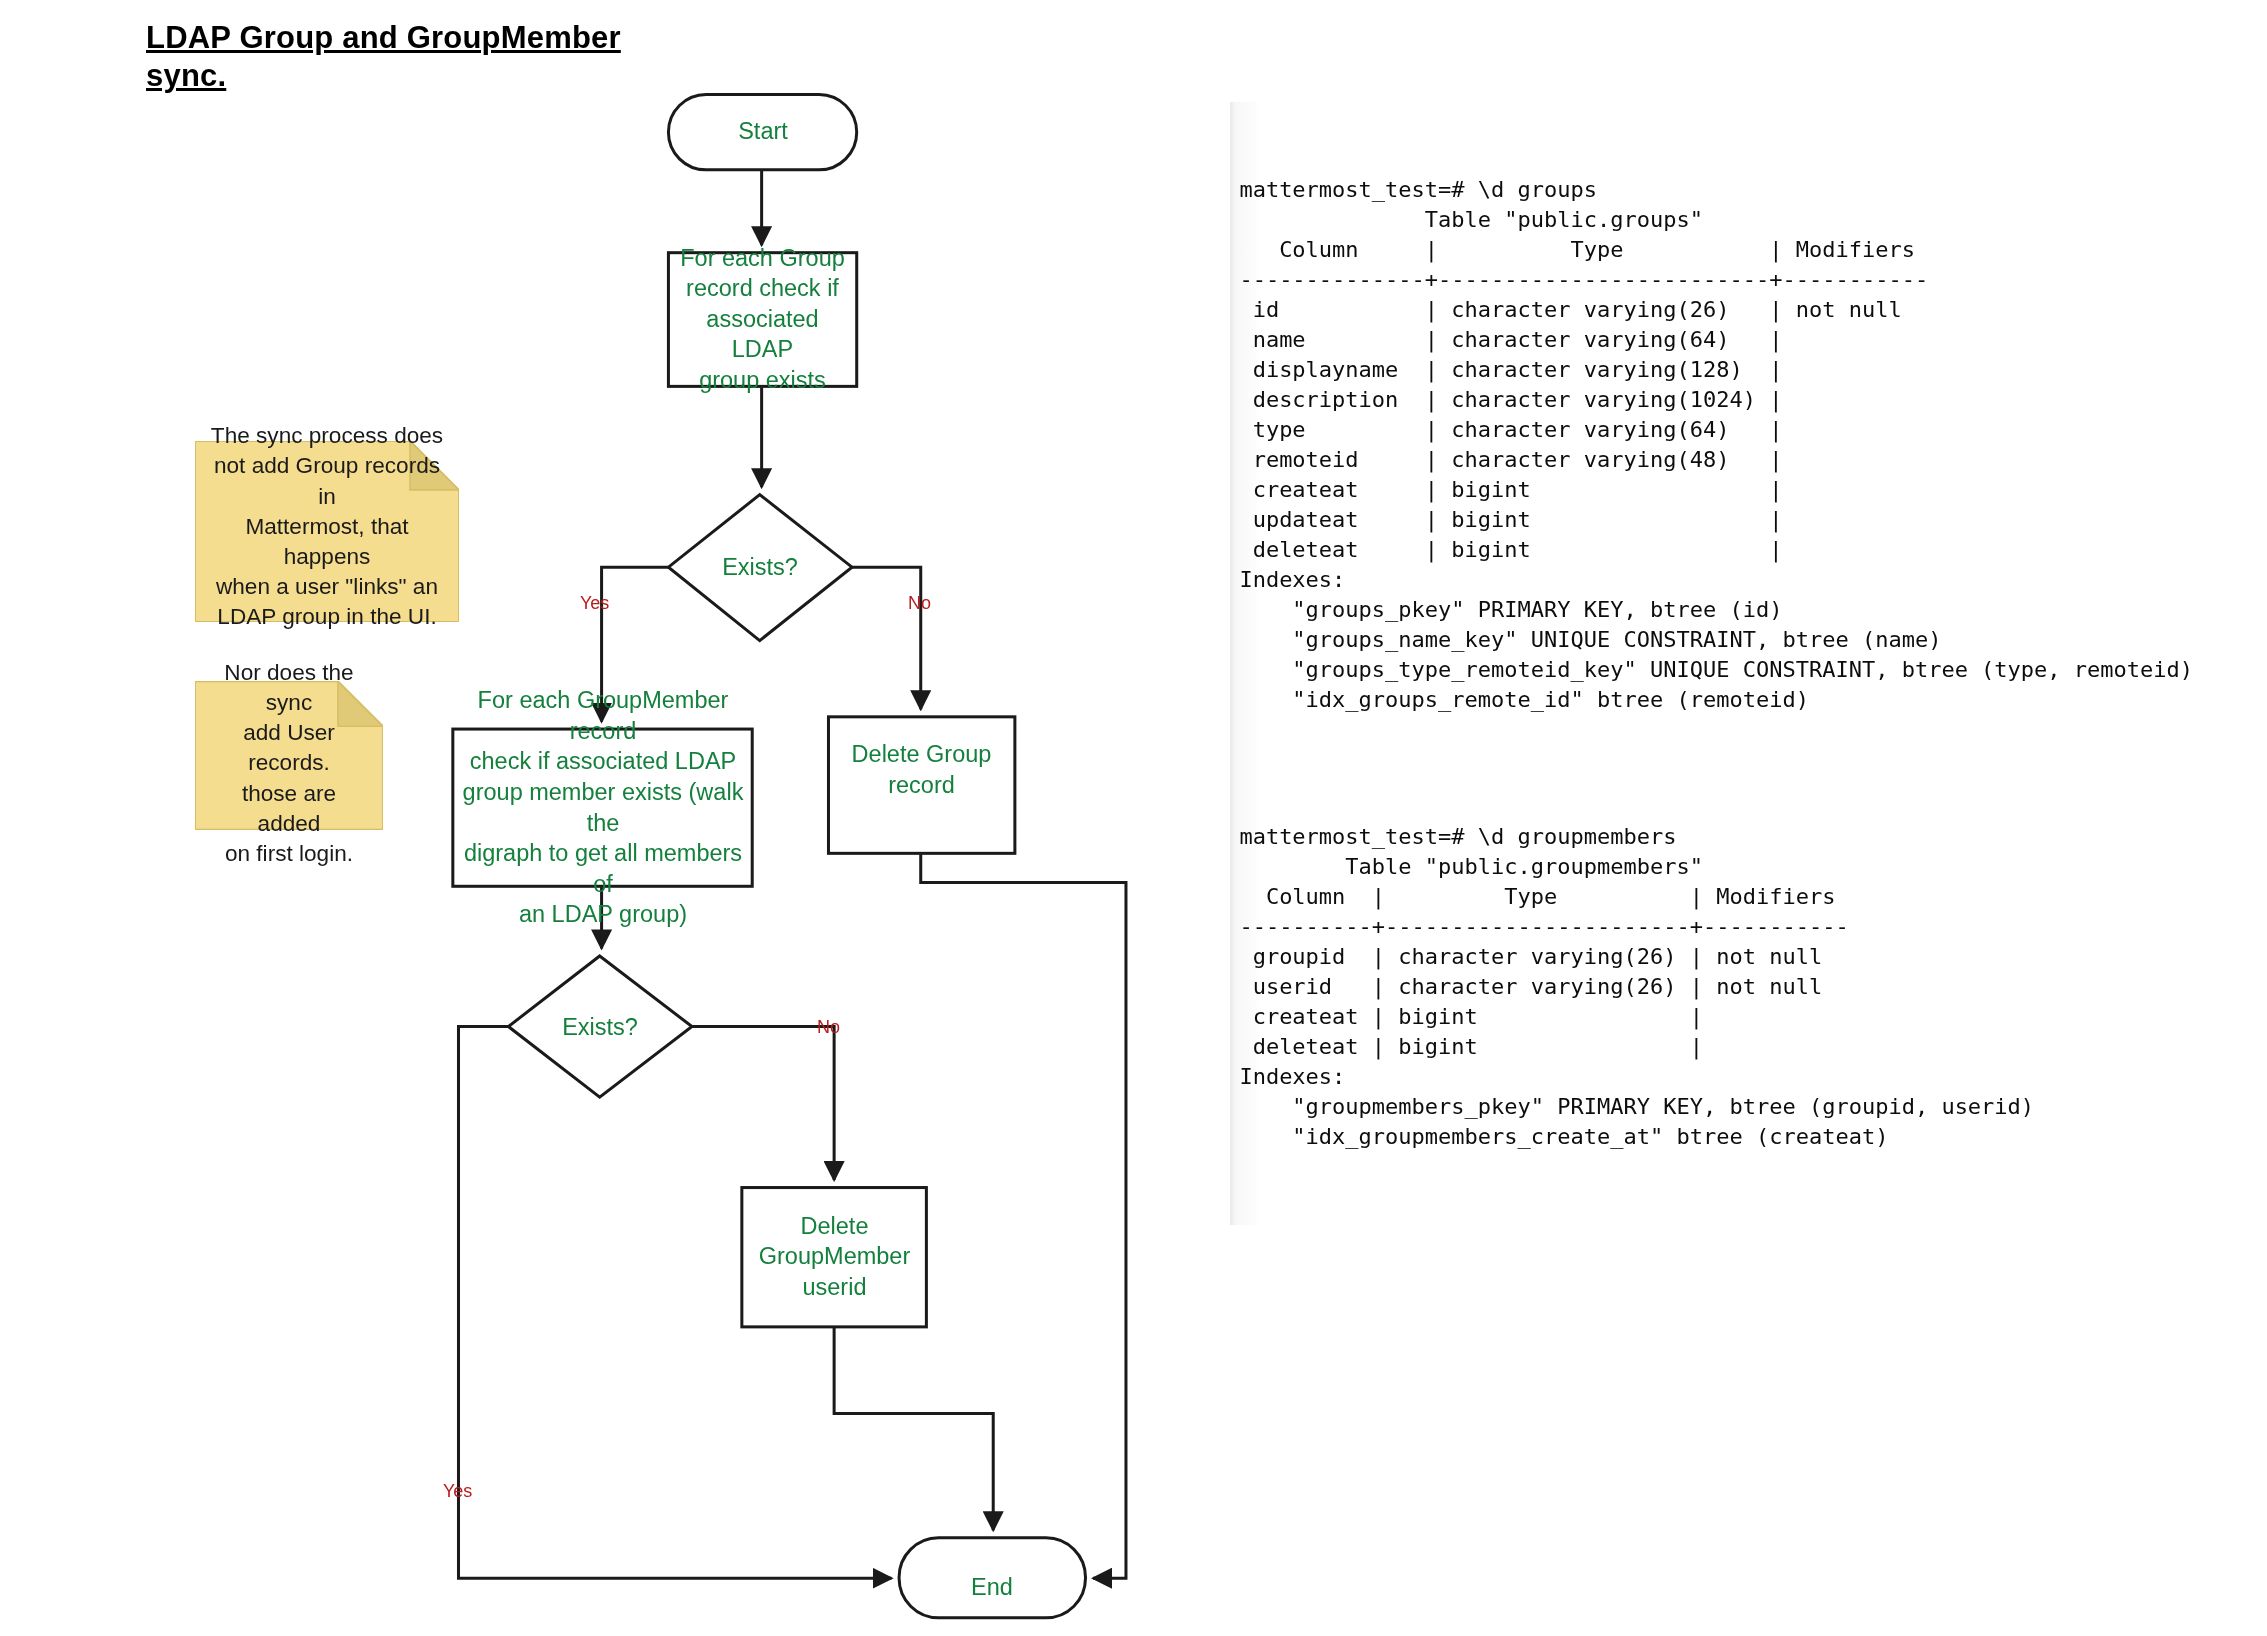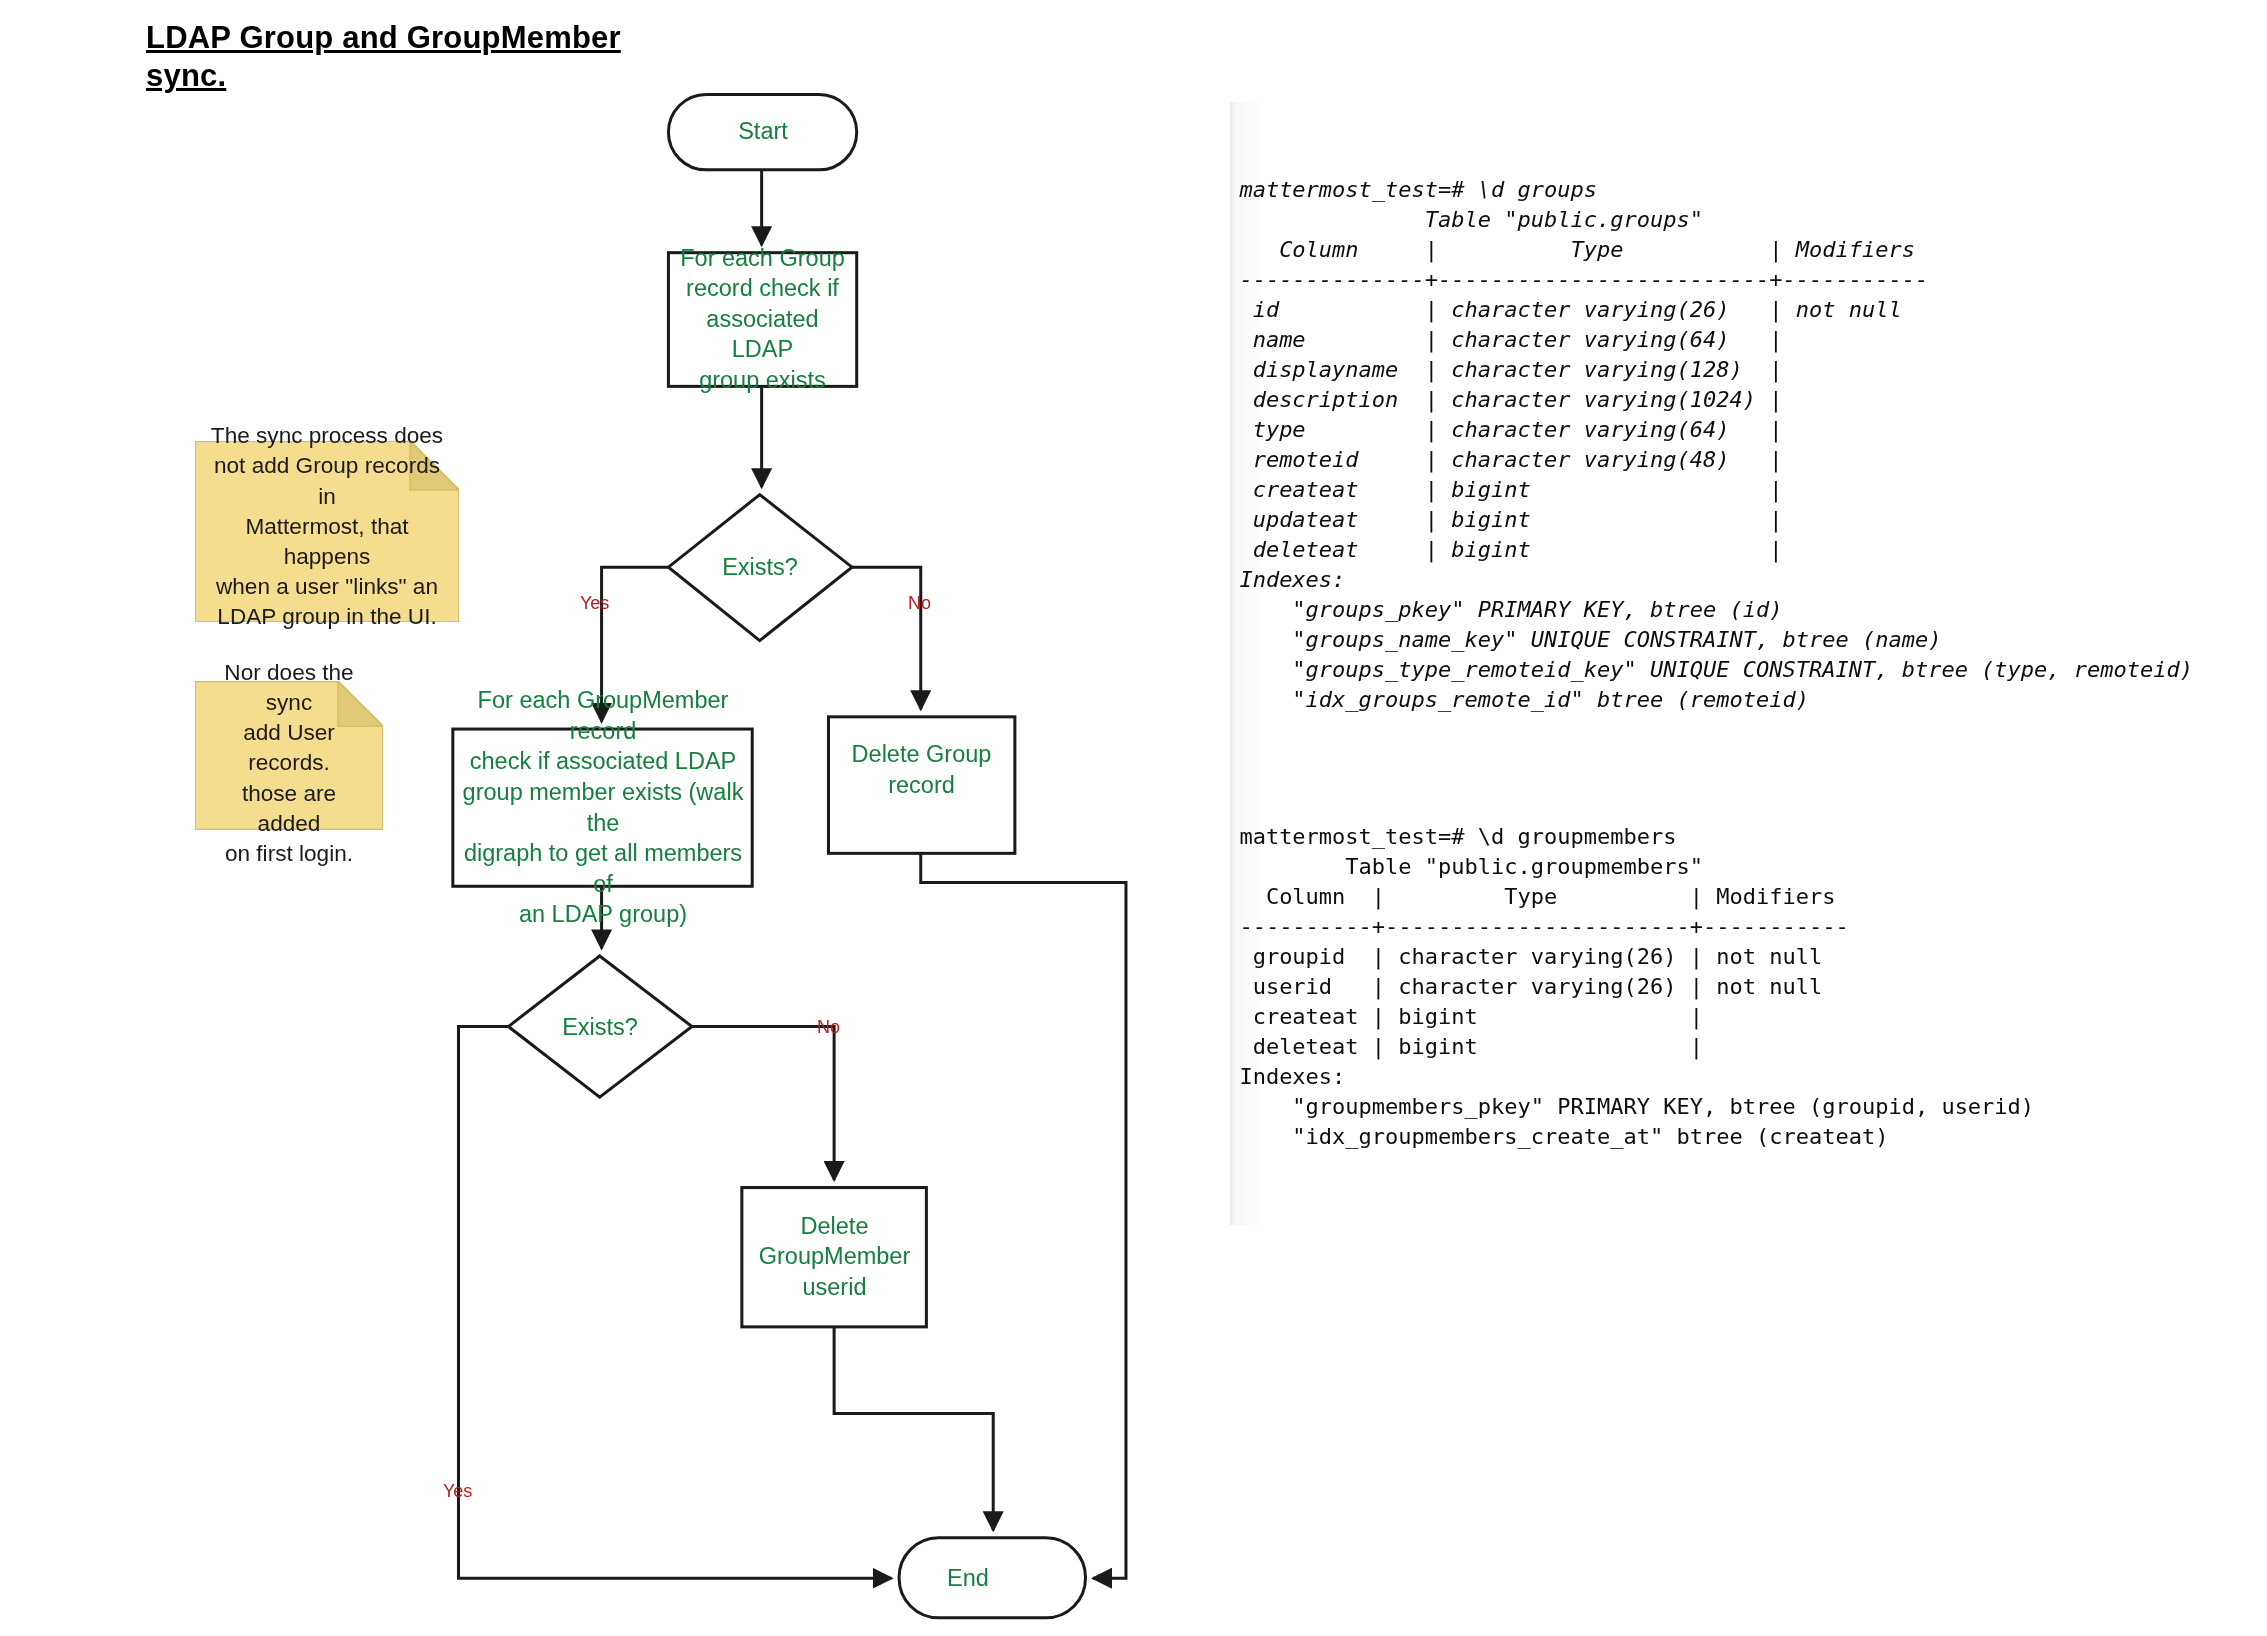--- a/index.html
+++ b/index.html
@@ -120,21 +120,21 @@
 
   <div class="node-text" style="left:832px;top:717px;width:179px;height:106px;">Delete Group
 record</div>
 
   <div class="node-text" style="left:520px;top:992px;width:160px;height:70px;">Exists?</div>
 
   <div class="node-text" style="left:746px;top:1187px;width:177px;height:139px;">Delete
 GroupMember
 userid</div>
 
-  <div class="node-text" style="left:875px;top:1538px;width:186px;height:80px;">End</div>
+  <div class="node-text" style="left:899px;top:1538px;width:186px;height:99px;">End</div>
 
   <div class="edge-label" style="left:580px;top:593px;">Yes</div>
 
   <div class="edge-label" style="left:908px;top:593px;">No</div>
 
   <div class="edge-label" style="left:817px;top:1017px;">No</div>
 
   <div class="edge-label" style="left:443px;top:1481px;">Yes</div>
 
   <div class="note-wrap" style="left:195px;top:441px;width:264px;height:181px;">
@@ -153,21 +153,21 @@
     <svg class="note-shape" width="188" height="149" viewBox="0 0 200 158" xmlns="http://www.w3.org/2000/svg">
       <path d="M 0 0 L 152 0 L 200 48 L 200 158 L 0 158 Z" fill="#f5dd8f" stroke="#d6bd63" stroke-width="2"></path>
       <path d="M 152 0 L 200 48 L 152 48 Z" fill="#e0c977" stroke="#d6bd63" stroke-width="1.5"></path>
     </svg>
     <div class="note" style="left:0;top:26px;width:188px;height:113px;">Nor does the sync
 add User records.
 those are added
 on first login.</div>
   </div>
 
-  <div class="term" style="left:1230px;top:102px;width:989px;font-style:italic;">
+  <div class="term" style="left:1230px;top:102px;width:989px;">
     <div class="term-body">mattermost_test=# \d groups
               Table "public.groups"
    Column     |          Type           | Modifiers
 --------------+-------------------------+-----------
  id           | character varying(26)   | not null
  name         | character varying(64)   |
  displayname  | character varying(128)  |
  description  | character varying(1024) |
  type         | character varying(64)   |
  remoteid     | character varying(48)   |

